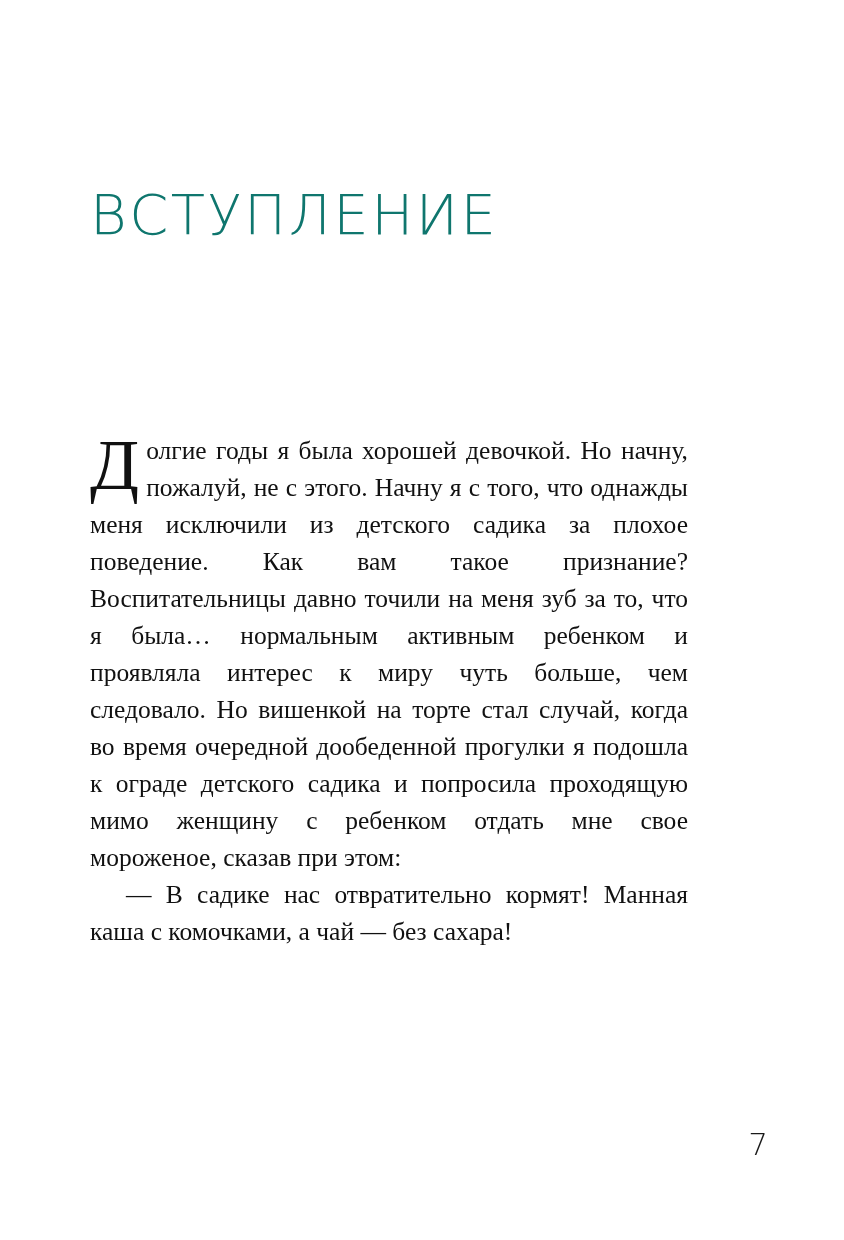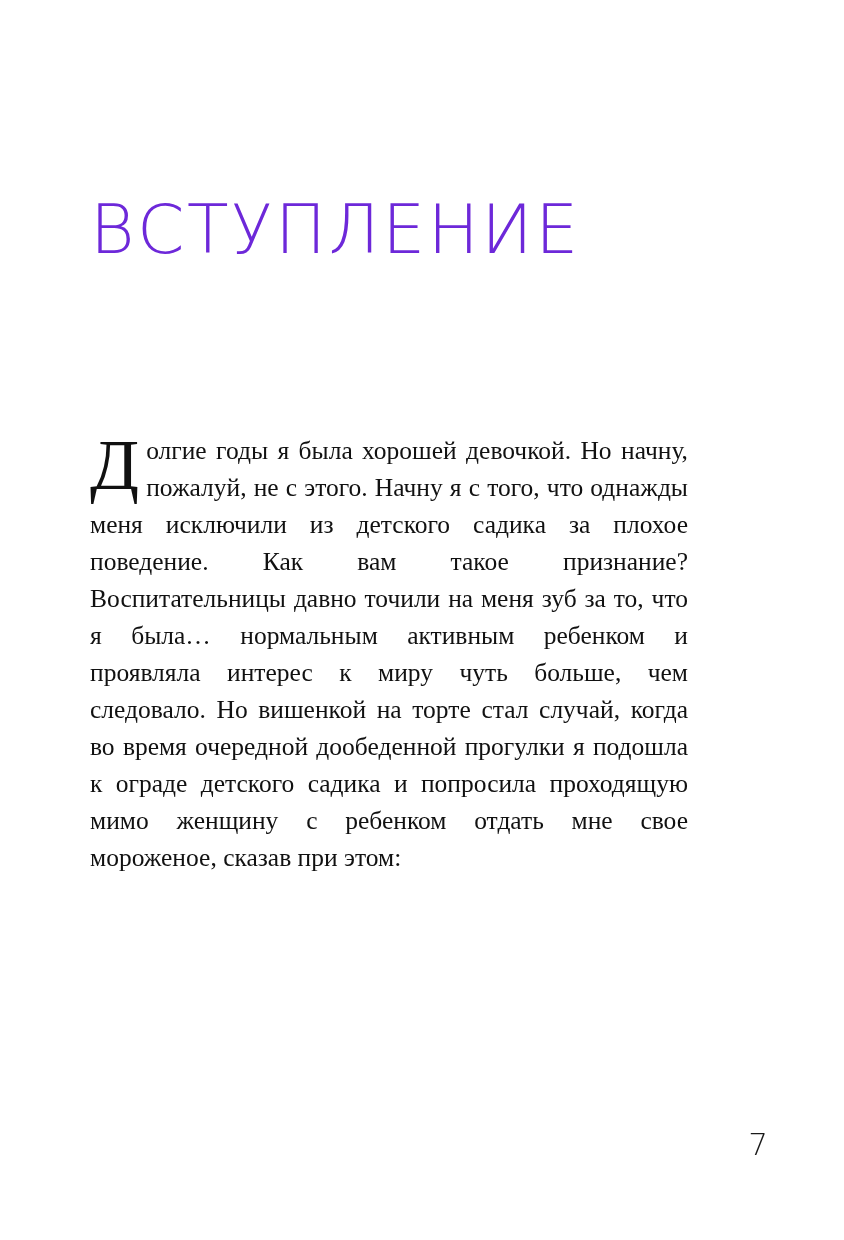--- a/index.html
+++ b/index.html
@@ -22,23 +22,23 @@
     box-sizing: border-box;
   }
 
   .chapter-title {
     position: absolute;
     left: 90px;
     top: 148px;
     width: 664px;
     font-family: "DejaVu Sans", sans-serif;
     font-weight: 300;
-    font-size: 68px;
+    font-size: 56px;
     letter-spacing: 2.5px;
-    color: #6d28d9;
+    color: #0f766e;
     line-height: 1.05;
     white-space: nowrap;
   }
 
   .body-block {
     position: absolute;
     left: 90px;
     top: 432px;
     width: 598px;
   }
@@ -85,17 +85,18 @@
 </style>
 </head>
 <body>
 
 <div class="page">
 
   <h1 class="chapter-title">ВСТУПЛЕНИЕ</h1>
 
   <div class="body-block">
     <p class="para first"><span class="dropcap">Д</span><span>олгие годы я была хорошей девочкой. Но начну, пожалуй, не с этого. Начну я с того, что однажды меня исключили из детского садика за плохое поведение. Как вам такое признание? Воспитательницы давно точили на меня зуб за то, что я была… нормальным активным ребенком и проявляла интерес к миру чуть больше, чем следовало. Но вишенкой на торте стал случай, когда во время очередной дообеденной прогулки я подошла к ограде детского садика и попросила проходящую мимо женщину с ребенком отдать мне свое мороженое, сказав при этом:</span></p>
+    <p class="para dialogue">— В садике нас отвратительно кормят! Манная каша с комочками, а чай — без сахара!</p>
   </div>
 
   <div class="page-number">7</div>
 
 </div>
 
 </body></html>

